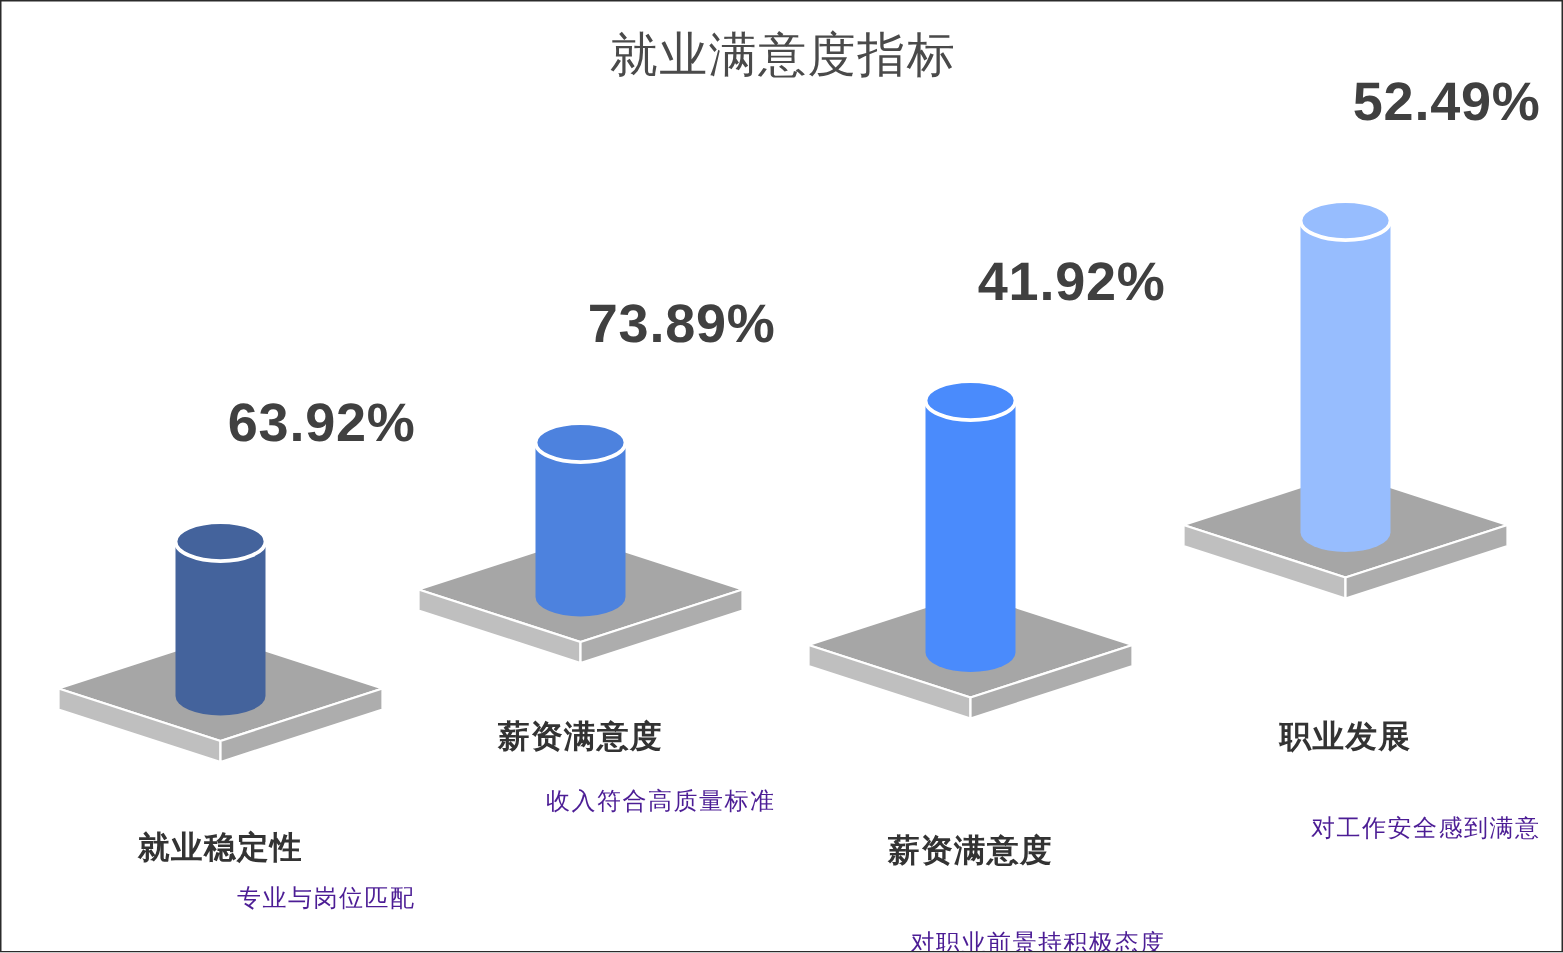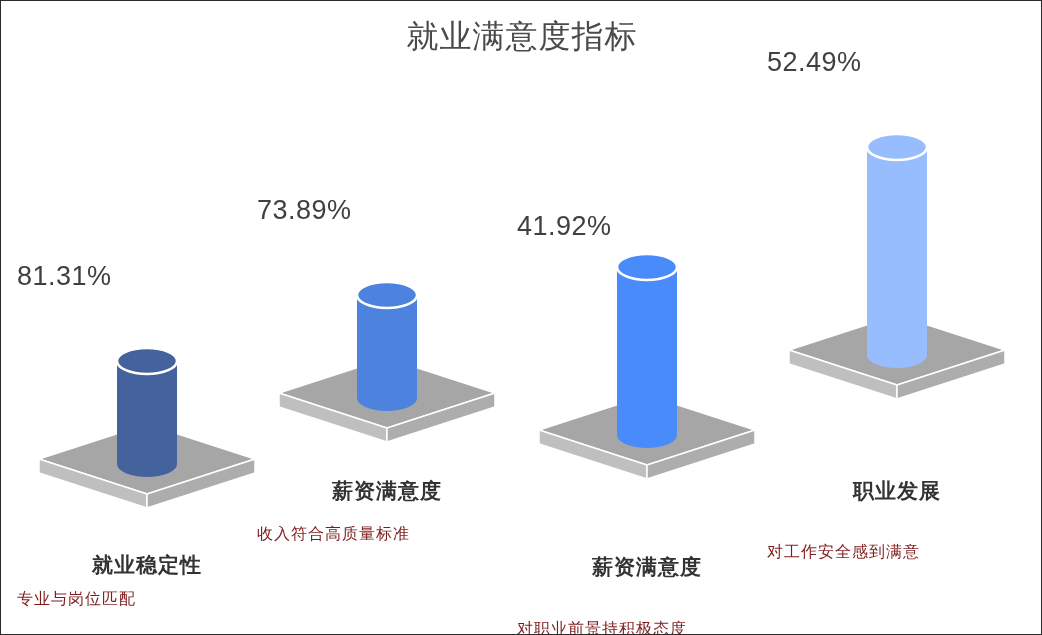--- a/index.html
+++ b/index.html
@@ -34,23 +34,23 @@
   }
   .bar-group {
     position: absolute;
     bottom: 0;
     width: 260px;
   }
   .value-label {
     position: absolute;
     left: 0;
     width: 260px;
-    text-align: left;
-    font-size: 27px;
-    font-weight: normal;
+    text-align: right;
+    font-size: 36px;
+    font-weight: bold;
     color: #404040;
     letter-spacing: 0.5px;
     white-space: nowrap;
   }
   .stage {
     position: absolute;
     left: 0;
     width: 260px;
   }
   .stage svg {
@@ -65,38 +65,38 @@
     font-size: 21px;
     font-weight: bold;
     color: #333333;
     letter-spacing: 1px;
     white-space: nowrap;
   }
   .cat-sub {
     position: absolute;
     left: 0;
     width: 260px;
-    text-align: left;
+    text-align: right;
     font-family: "DejaVu Serif", "Liberation Serif", serif;
     font-size: 16px;
     font-weight: 400;
-    color: #7f1d1d;
+    color: #4c1d95;
     letter-spacing: 1px;
     white-space: nowrap;
   }
 </style>
 </head>
 <body>
 
 <div id="chart-root">
 
   <div id="chart-title">就业满意度指标</div>
 
   <div class="bar-group" style="left:16px; height:635px;">
-    <div class="value-label" style="top:262px;">81.31%</div>
+    <div class="value-label" style="top:262px;">63.92%</div>
     <div class="stage" style="top:310px;">
       <svg width="260" height="200" viewBox="0 0 260 200">
 
         <polygon points="130,115 238,150 130,185 22,150" fill="#A6A6A6" stroke="#ffffff" stroke-width="1.5"></polygon>
 
         <path d="M 100,52 L 100,155 A 30,13 0 0 0 160,155 L 160,52 Z" fill="#44639C"></path>
         <ellipse cx="130" cy="52" rx="30" ry="13" fill="#44639C" stroke="#ffffff" stroke-width="2.5"></ellipse>
 
         <polygon points="22,150 130,185 130,199 22,164" fill="#BFBFBF" stroke="#ffffff" stroke-width="1.5"></polygon>
         <polygon points="238,150 130,185 130,199 238,164" fill="#ADADAD" stroke="#ffffff" stroke-width="1.5"></polygon>
@@ -115,21 +115,21 @@
         <ellipse cx="130" cy="52" rx="30" ry="13" fill="#4D82DE" stroke="#ffffff" stroke-width="2.5"></ellipse>
         <polygon points="22,150 130,185 130,199 22,164" fill="#BFBFBF" stroke="#ffffff" stroke-width="1.5"></polygon>
         <polygon points="238,150 130,185 130,199 238,164" fill="#ADADAD" stroke="#ffffff" stroke-width="1.5"></polygon>
       </svg>
     </div>
     <div class="cat-label" style="top:478px;text-align:center;">薪资满意度</div>
     <div class="cat-sub" style="top:525px;">收入符合高质量标准</div>
   </div>
 
   <div class="bar-group" style="left:516px; height:635px;">
-    <div class="value-label" style="top:168px;margin-top:44px;">41.92%</div>
+    <div class="value-label" style="top:168px;">41.92%</div>
     <div class="stage" style="top:216px;">
       <svg width="260" height="265" viewBox="0 0 260 265">
         <polygon points="130,180 238,215 130,250 22,215" fill="#A6A6A6" stroke="#ffffff" stroke-width="1.5"></polygon>
         <path d="M 100,52 L 100,220 A 30,13 0 0 0 160,220 L 160,52 Z" fill="#4A8BFC"></path>
         <ellipse cx="130" cy="52" rx="30" ry="13" fill="#4A8BFC" stroke="#ffffff" stroke-width="2.5"></ellipse>
         <polygon points="22,215 130,250 130,264 22,229" fill="#BFBFBF" stroke="#ffffff" stroke-width="1.5"></polygon>
         <polygon points="238,215 130,250 130,264 238,229" fill="#ADADAD" stroke="#ffffff" stroke-width="1.5"></polygon>
       </svg>
     </div>
     <div class="cat-label" style="top:554px;">薪资满意度</div>

